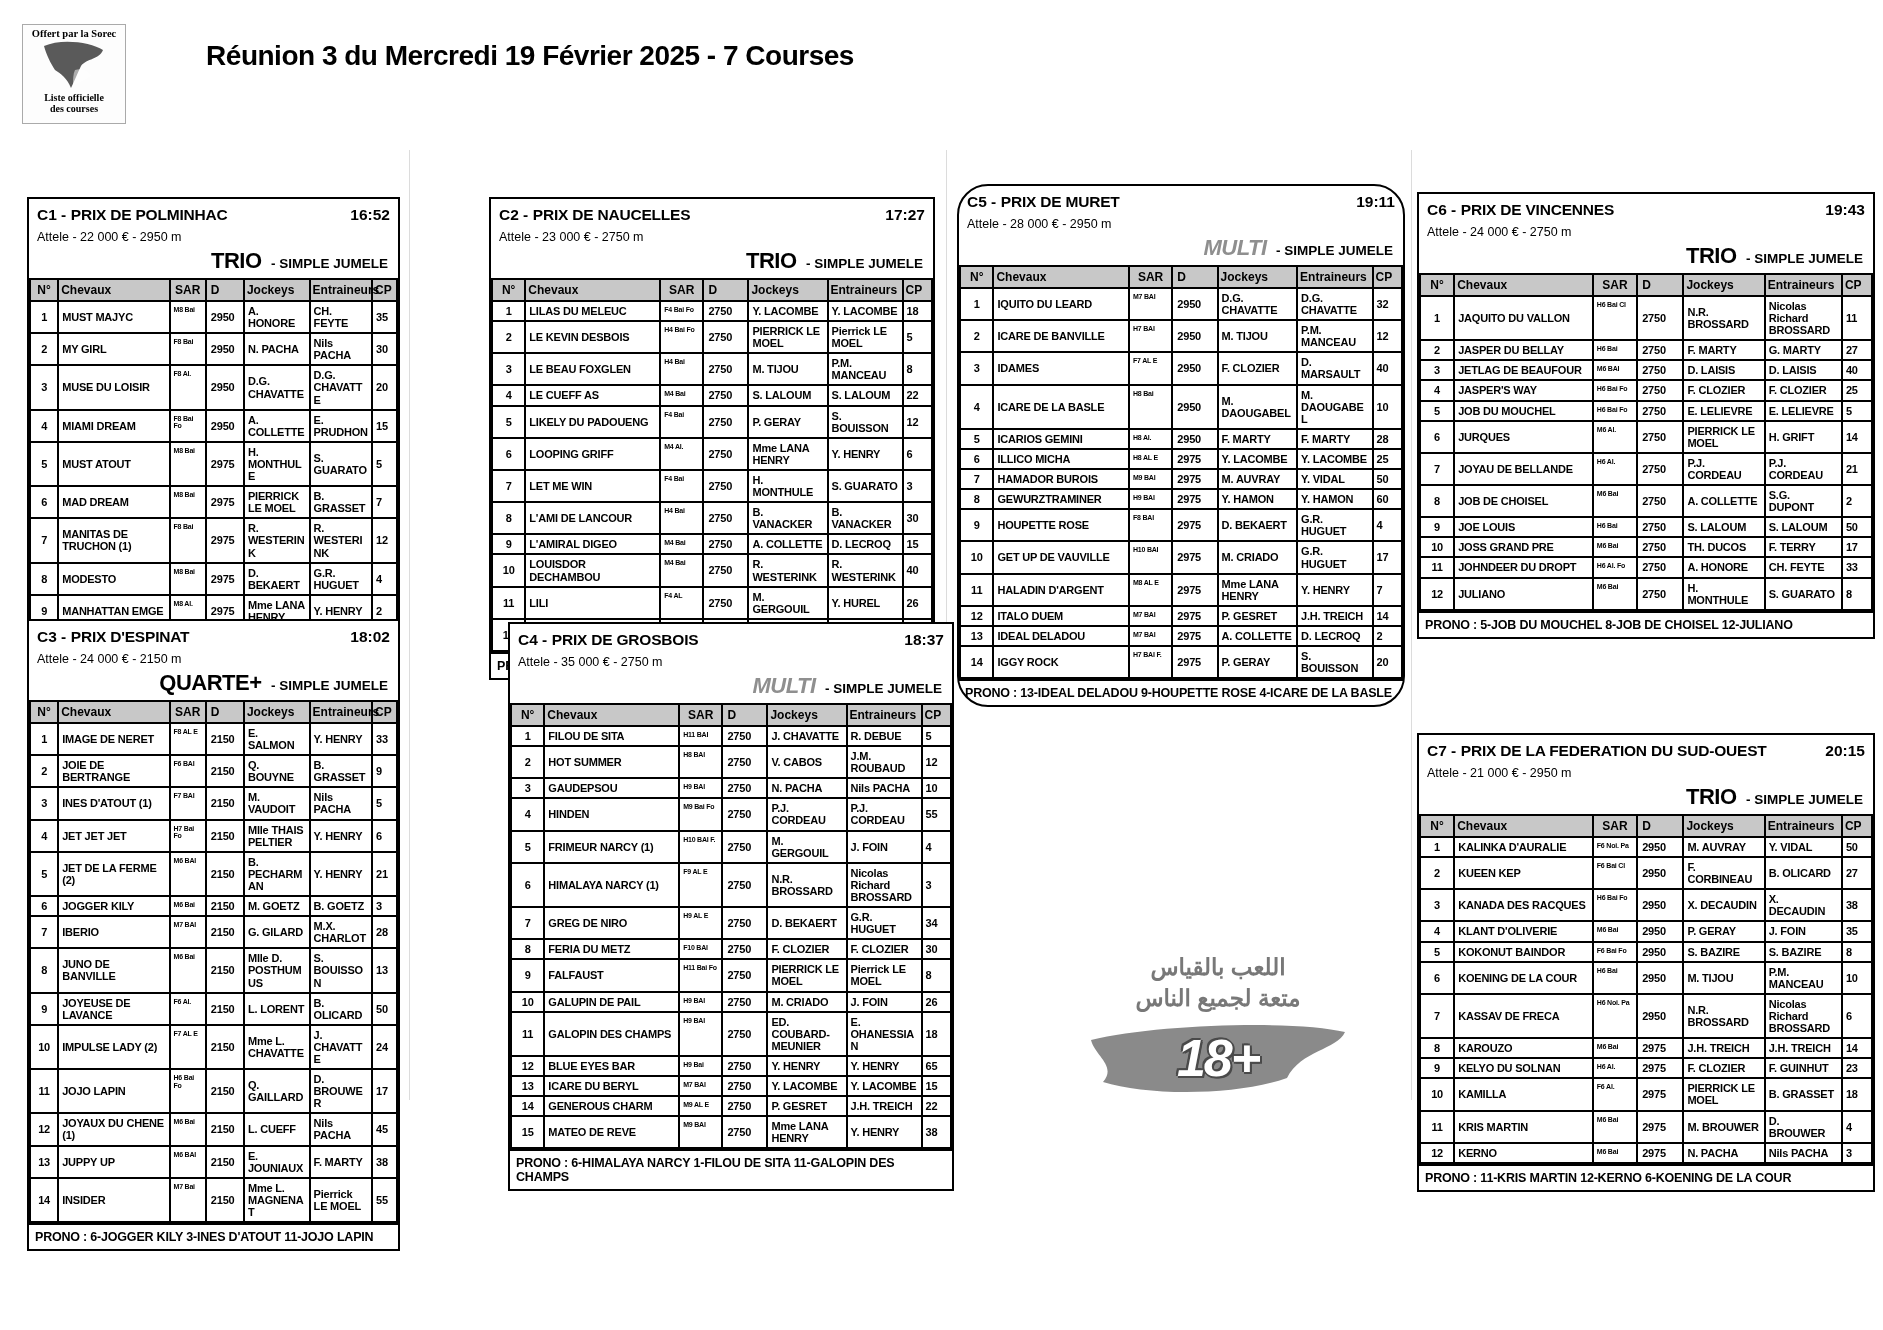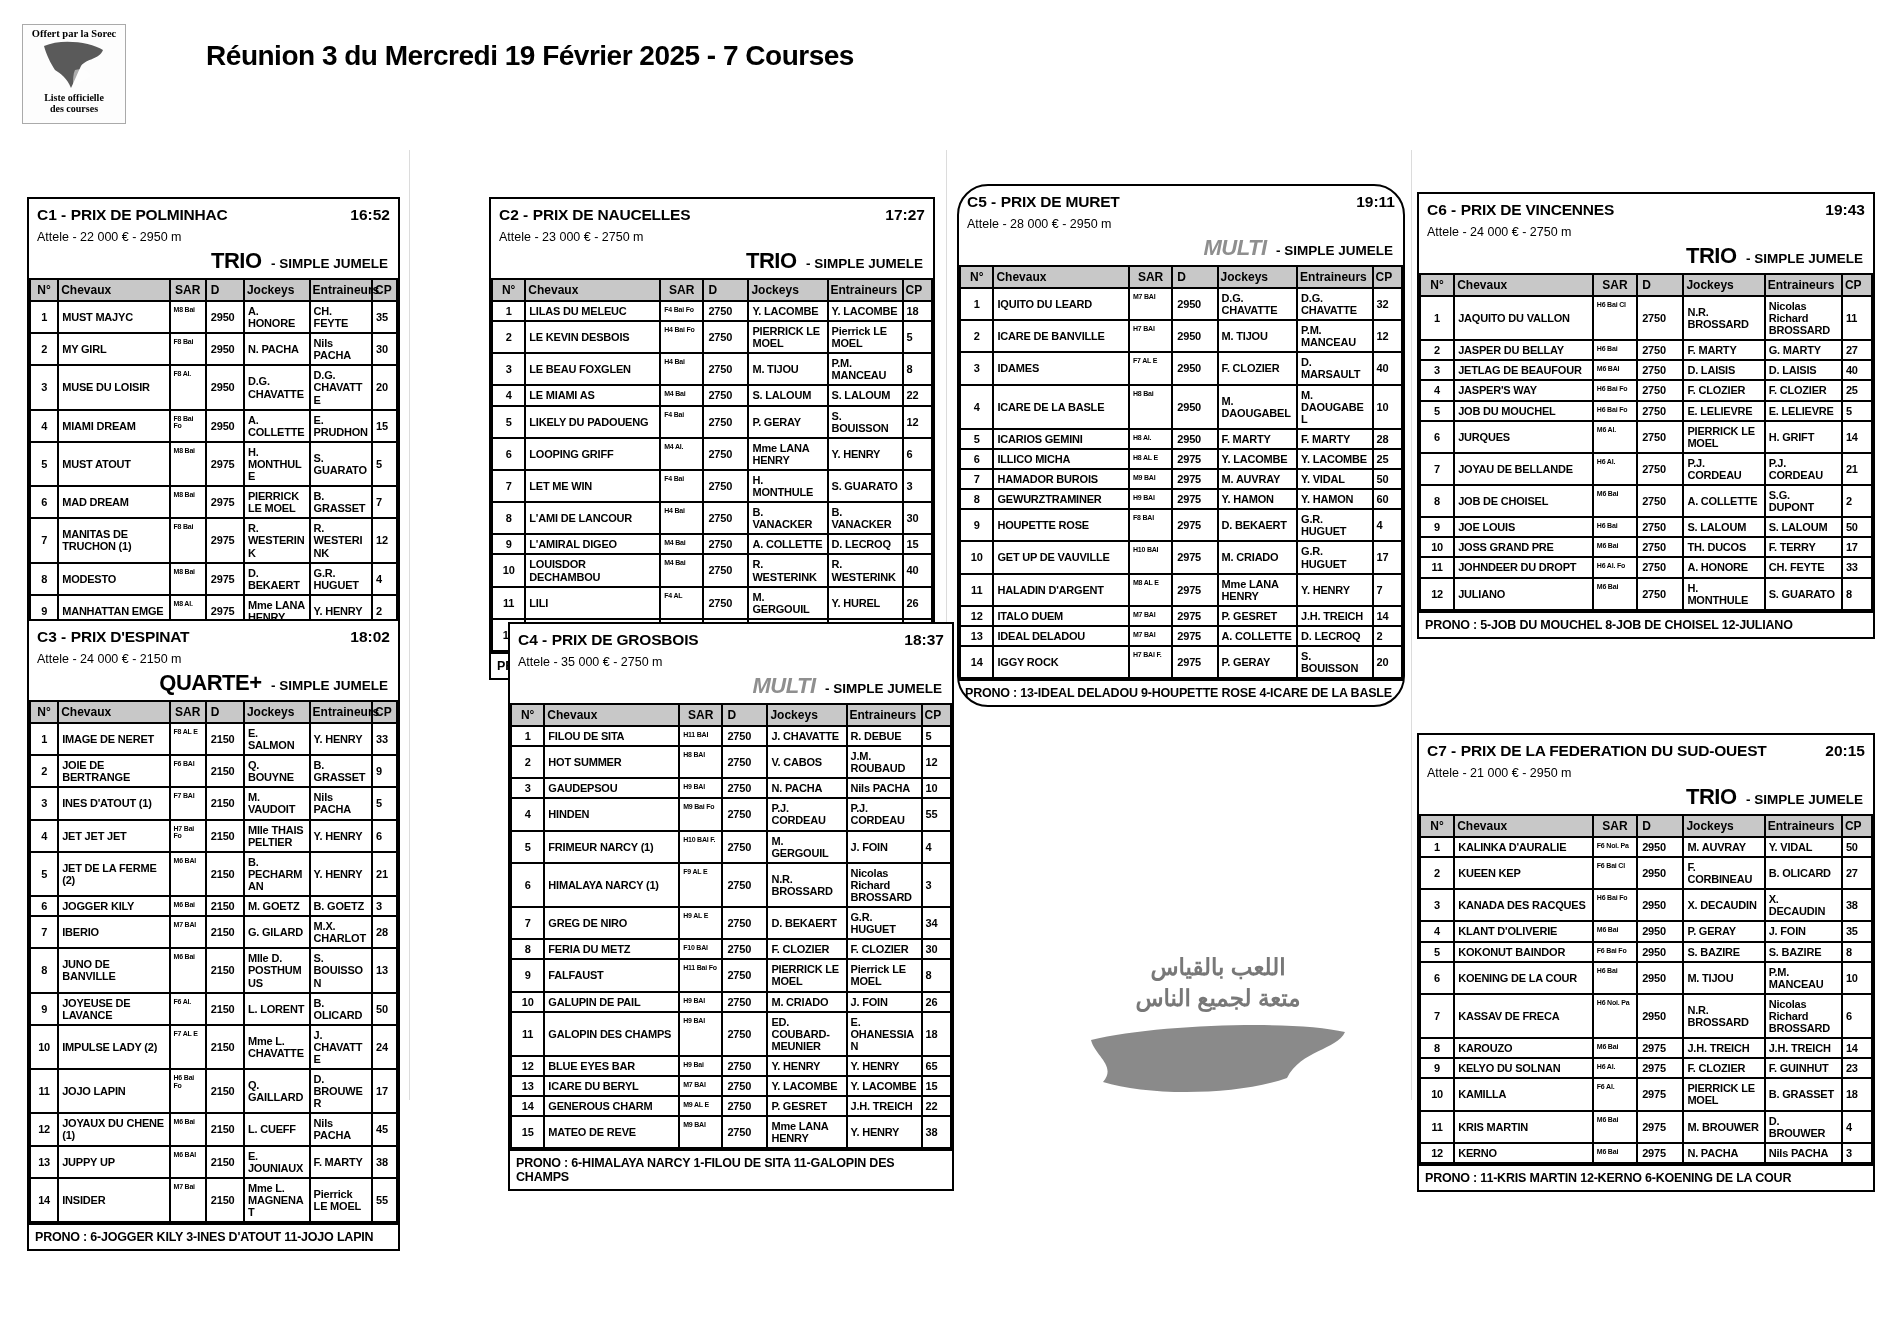--- a/index.html
+++ b/index.html
@@ -257,21 +257,21 @@
             <td class="col0">3</td>
             <td class="col1">LE BEAU FOXGLEN</td>
             <td class="col2">H4 Bai</td>
             <td class="col3">2750</td>
             <td class="col4">M. TIJOU</td>
             <td class="col5">P.M. MANCEAU</td>
             <td class="col6">8</td>
           </tr>
           <tr>
             <td class="col0">4</td>
-            <td class="col1">LE MIAMI AS</td>
+            <td class="col1">LE CUEFF AS</td>
             <td class="col2">M4 Bai</td>
             <td class="col3">2750</td>
             <td class="col4">S. LALOUM</td>
             <td class="col5">S. LALOUM</td>
             <td class="col6">22</td>
           </tr>
           <tr>
             <td class="col0">5</td>
             <td class="col1">LIKELY DU PADOUENG</td>
             <td class="col2">F4 Bai</td>
@@ -1096,16 +1096,17 @@
     <div class="prono">PRONO : 11-KRIS MARTIN 12-KERNO 6-KOENING DE LA COUR</div>
   </div>
 
   <div id="promo">
     <div class="ar">اللعب بالقياس</div>
     <div class="ar">متعة لجميع الناس</div>
     <div class="swoosh-wrap">
       <svg width="262" height="84" viewBox="0 0 262 84">
         <path d="M4,20 C70,4 210,0 258,12 C250,30 214,30 200,58 C150,76 60,76 16,62 C30,46 8,36 4,20 Z" fill="#8a8a8a"></path>
       </svg>
+      <div class="badge">18+</div>
     </div>
   </div>
 
 </div>
 
 </body></html>

